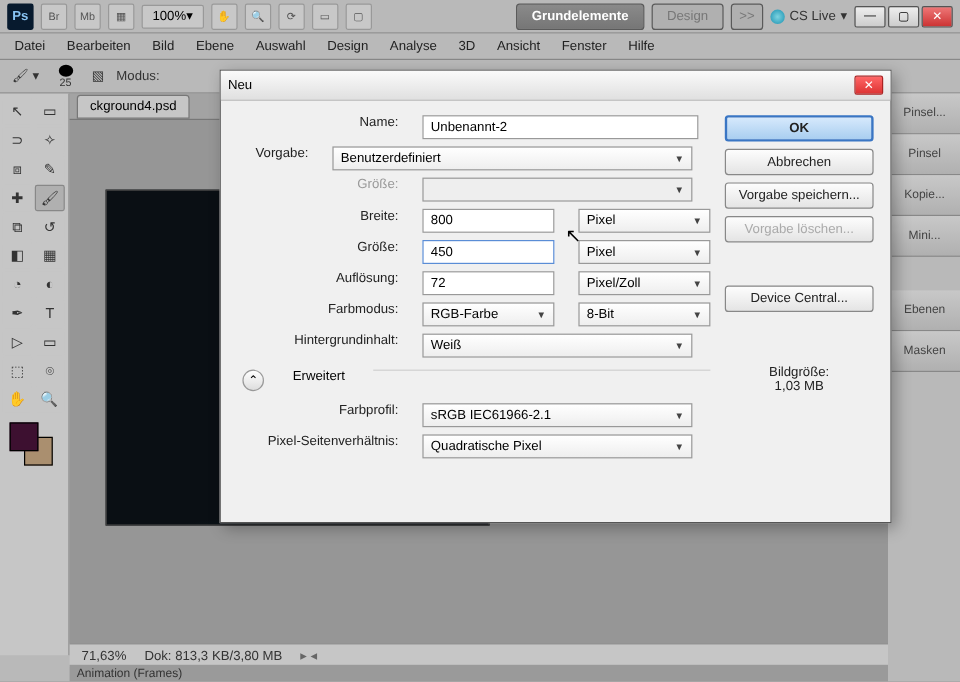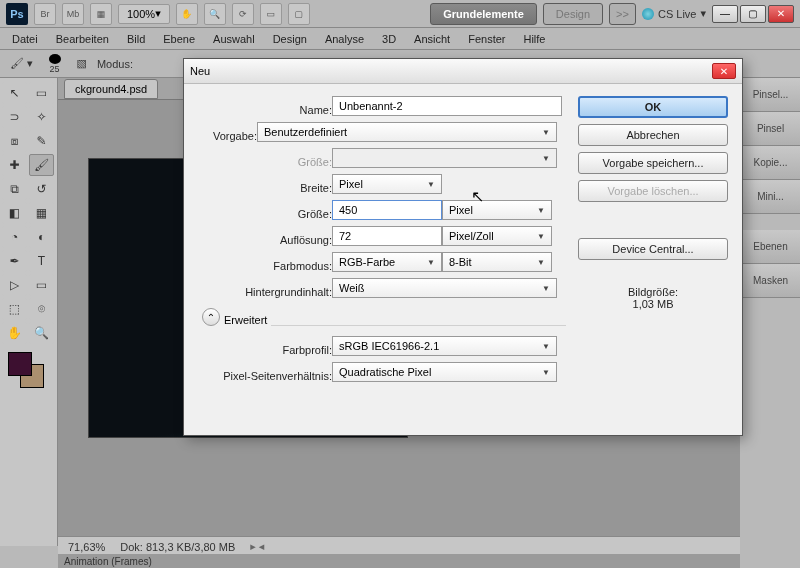--- a/index.html
+++ b/index.html
@@ -50,31 +50,31 @@
 
 .status { position:absolute; bottom:12px; left:58px; right:60px; height:20px; background:#c6c6c6; border-top:1px solid #888; display:flex; align-items:center; padding:0 10px; gap:15px; color:#333; font-size:10px; }
 .anim-panel { position:absolute; bottom:0; left:58px; right:60px; height:14px; background:#9a9a9a; color:#333; padding-left:6px; font-size:10px; display:flex; align-items:center; }
 
 
 .dialog { position:absolute; left:183px; top:58px; width:560px; height:378px; background:#f0f0f0; border:1px solid #555; box-shadow:4px 4px 12px rgba(0,0,0,0.3); z-index:100; }
 .dlg-title { height:24px; background:linear-gradient(#fafafa,#e0e0e0); border-bottom:1px solid #bbb; display:flex; align-items:center; padding:12px 6px; justify-content:space-between; }
 .dlg-title .xbtn { width:24px; height:16px; background:linear-gradient(#f66,#d33); border:1px solid #a22; border-radius:2px; color:#fff; display:flex; align-items:center; justify-content:center; font-size:10px; }
 .dlg-body { padding:12px 14px 10px 18px; display:flex; gap:12px; }
 .dlg-form { flex:1; }
-.row { display:flex; align-items:flex-end; margin-bottom:6px; gap:0; }
+.row { display:flex; align-items:flex-start; margin-bottom:6px; gap:20px; }
 .row label { width:130px; text-align:right; color:#222; }
 .txt { border:1px solid #999; background:#fff; padding:2px 6px; height:20px; }
 .sel { border:1px solid #999; background:linear-gradient(#fff,#eee); padding:2px 6px; height:20px; display:flex; align-items:center; justify-content:space-between; gap:6px; }
 .sel .arrow { font-size:8px; color:#444; }
 .groupline { border-top:1px solid #d0d0d0; flex:1; height:1px; }
 .dlg-buttons { width:150px; display:flex; flex-direction:column; gap:6px; }
 .btn { border:1px solid #888; background:linear-gradient(#fdfdfd,#e4e4e4); border-radius:3px; height:22px; display:flex; align-items:center; justify-content:center; color:#222; }
 .btn.primary { border:2px solid #3a76c4; background:linear-gradient(#d6e9fc,#a9cef0); font-weight:bold; }
 .btn.disabled { color:#aaa; }
-.imgsize { text-align:center; margin-top:20px; color:#222; }
+.imgsize { text-align:center; margin-top:38px; color:#222; }
 .expand-btn { width:18px; height:18px; border:1px solid #999; border-radius:9px; background:linear-gradient(#fff,#ddd); display:flex; align-items:center; justify-content:center; font-size:10px; }
 .cursor { position:absolute; left:471px; top:187px; font-size:16px; color:#000; z-index:200; pointer-events:none; }
 </style>
 </head>
 <body>
 
 <div class="top-bar">
   <div class="ps-icon">Ps</div>
   <div class="tbtn">Br</div>
   <div class="tbtn">Mb</div>
@@ -179,21 +179,21 @@
       <div class="doc-tab">ckground4.psd</div>
     </div>
     <div class="canvas"></div>
   </div>
 
   <div class="right-panels">
     <div class="ptab">Pinsel...</div>
     <div class="ptab">Pinsel</div>
     <div class="ptab">Kopie...</div>
     <div class="ptab">Mini...</div>
-    <div class="ptab" style="margin-top:16px">Ebenen</div>
+    <div class="ptab" style="margin-top:28px">Ebenen</div>
     <div class="ptab">Masken</div>
   </div>
 </div>
 
 <div class="status">
   <span>71,63%</span>
   <span>Dok: 813,3 KB/3,80 MB</span>
   <span style="color:#666">▸ ◂</span>
 </div>
 <div class="anim-panel">Animation (Frames)</div>
@@ -222,20 +222,21 @@
       <div class="row">
         <label style="color:#999">Größe:</label>
         <div class="sel" style="width:225px;background:#eee;color:#aaa">
             <span></span>
             <span class="arrow">▼</span>
           </div>
       </div>
 
       <div class="row">
         <label>Breite:</label>
+        <input class="txt" style="width: 110px;" value="800">
         <div class="sel" style="width:110px">
             <span>Pixel</span>
             <span class="arrow">▼</span>
           </div>
       </div>
 
       <div class="row">
         <label>Größe:</label>
         <input class="txt" style="width: 110px; border: 1px solid rgb(90, 141, 214);" value="450">
         <div class="sel" style="width:110px">

